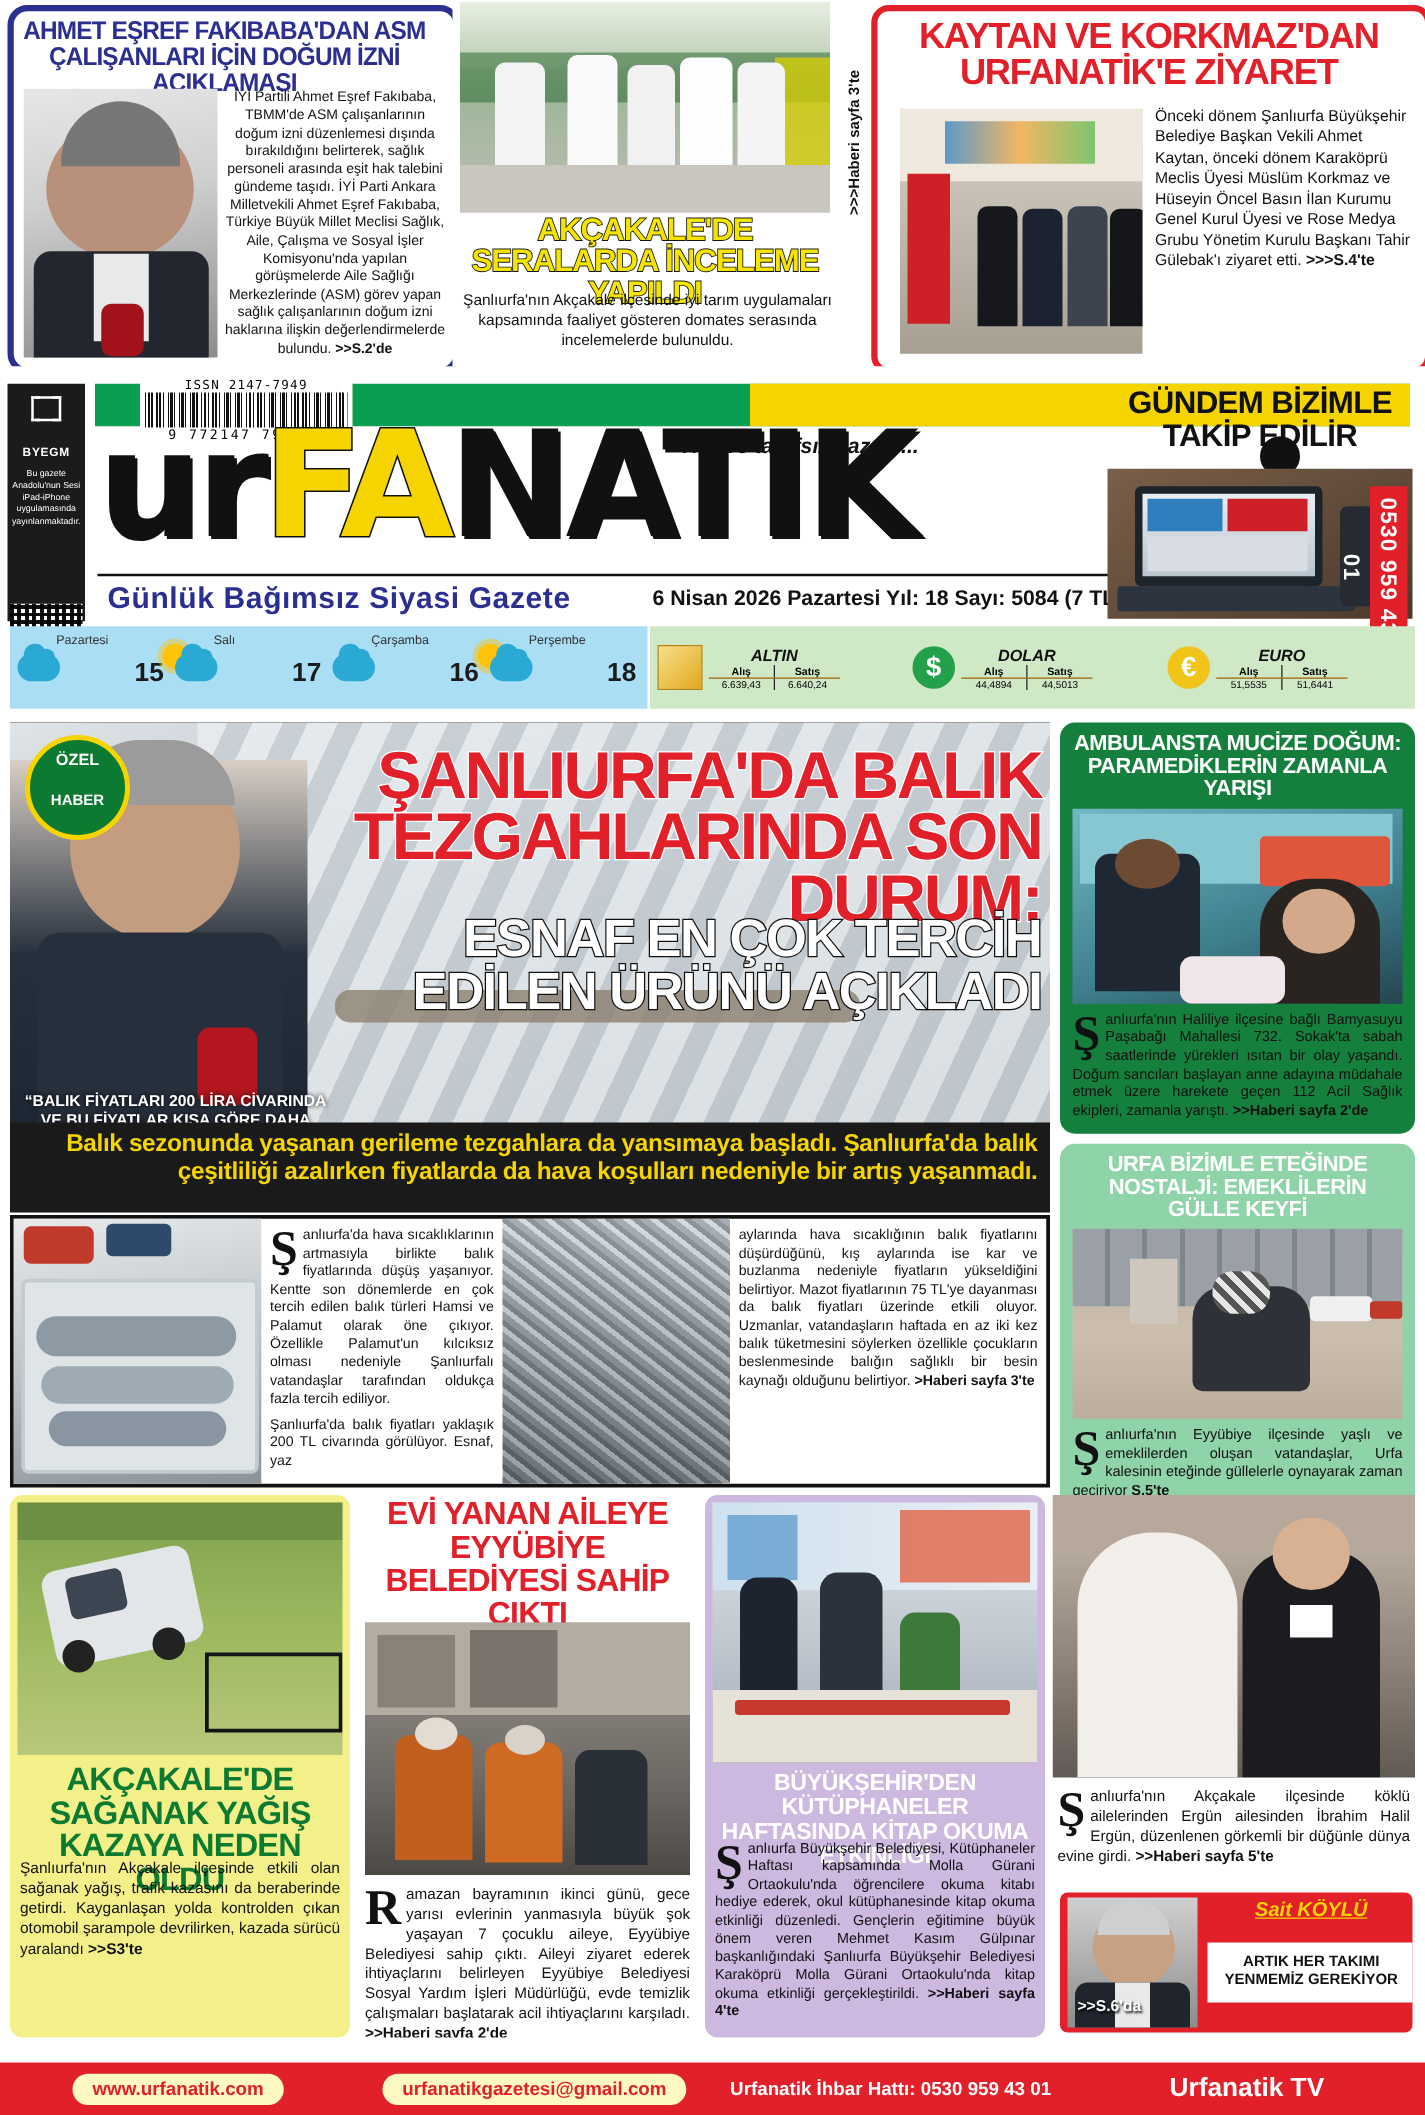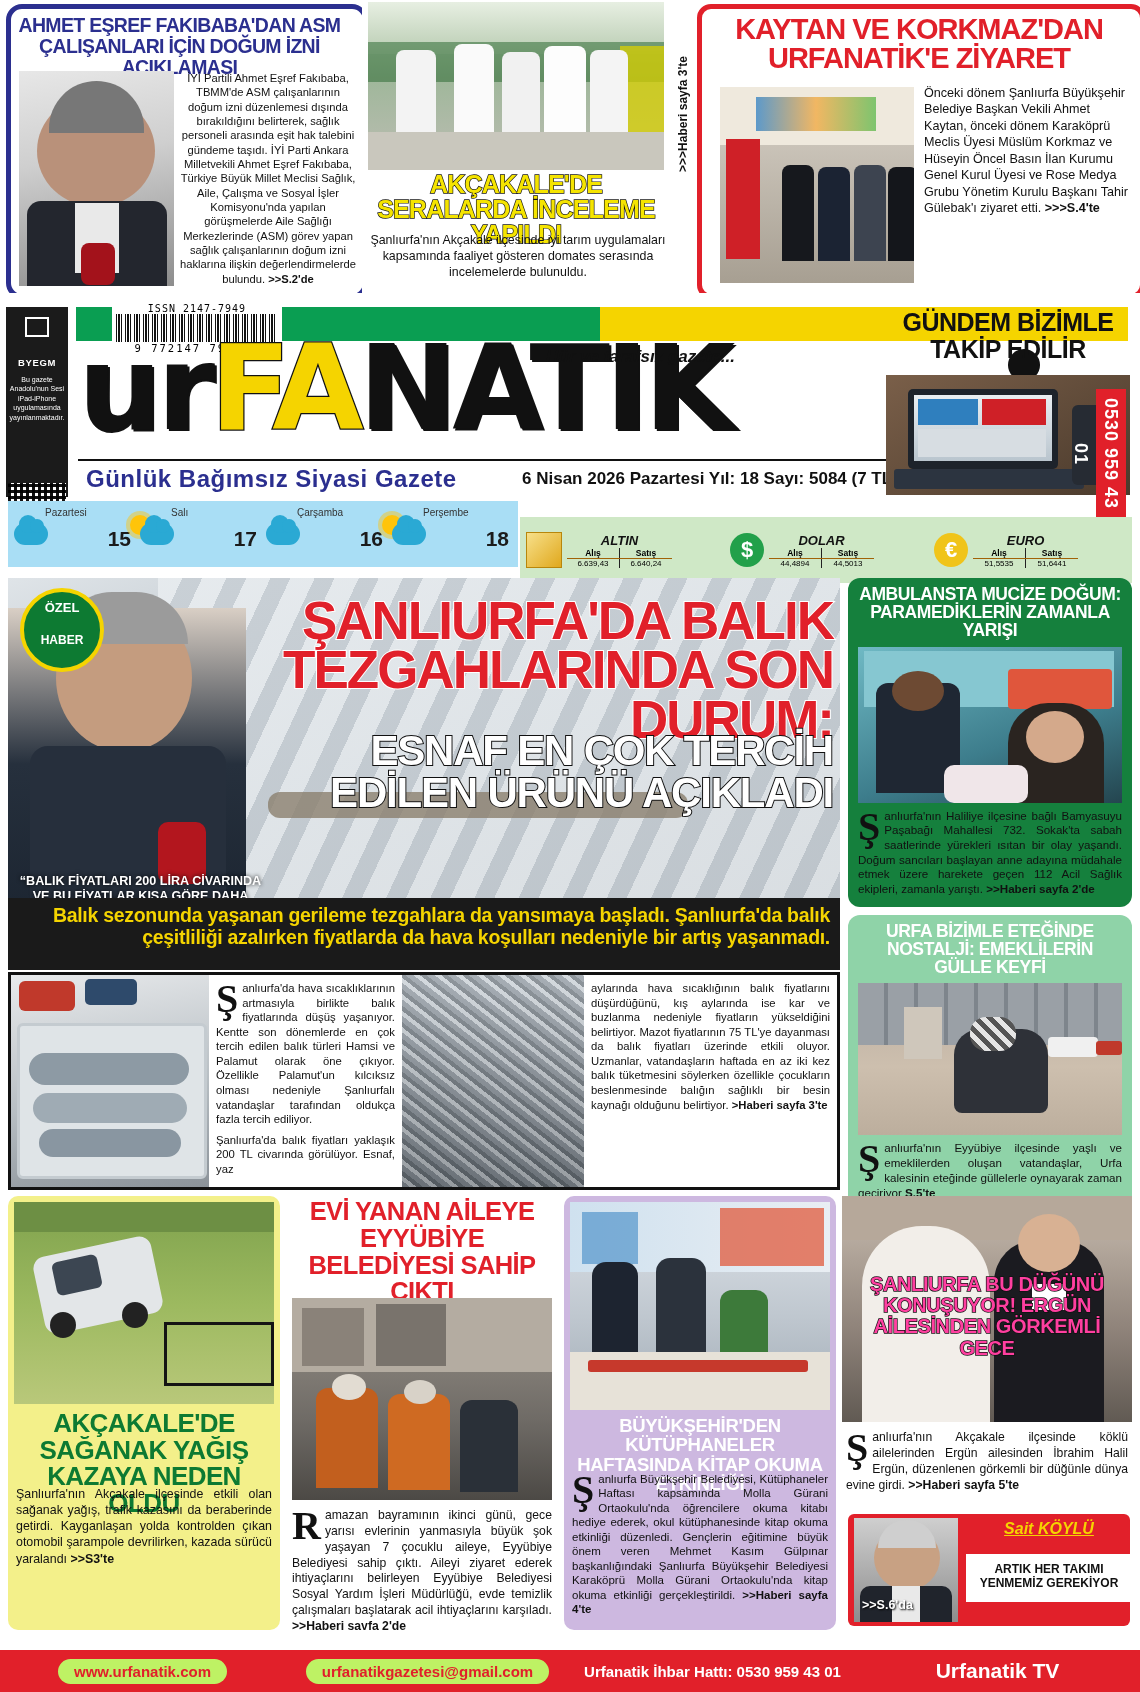--- a/index.html
+++ b/index.html
@@ -73,21 +73,21 @@
   
   .strip{position:absolute;left:8px;top:208px;width:1124px;height:66px;}
   .wx{position:absolute;left:0;top:0;width:510px;height:66px;background:#a9def5;}
   .wxday{position:absolute;top:4px;width:125px;height:58px;}
   .wxday .wd{position:absolute;left:33px;top:2px;font-size:10px;color:#333;}
   .wxday .wt{position:absolute;right:6px;top:22px;font-size:21px;font-weight:bold;color:#1b1b1b;}
   .cloud{position:absolute;left:2px;top:18px;width:34px;height:22px;background:#2aa9d4;border-radius:12px;}
   .cloud:before{content:"";position:absolute;left:5px;top:-8px;width:18px;height:18px;background:#2aa9d4;border-radius:50%;}
   .cloud:after{content:"";position:absolute;left:16px;top:-4px;width:14px;height:14px;background:#2aa9d4;border-radius:50%;}
   .sun{position:absolute;left:-8px;top:10px;width:20px;height:20px;background:#ffc40a;border-radius:50%;box-shadow:0 0 0 4px rgba(255,196,10,.45);}
-  .fx{position:absolute;left:512px;top:16px;width:612px;height:66px;background:#cfe8c6;display:flex;}
+  .fx{position:absolute;left:512px;top:0;width:612px;height:66px;background:#cfe8c6;display:flex;}
   .fxcell{flex:1;display:flex;align-items:center;gap:5px;padding-left:6px;box-sizing:border-box;}
   .fxicon{width:34px;height:34px;flex:none;}
   .goldi{background:linear-gradient(135deg,#f7e08a,#e0a81d);border:1px solid #b8860b;}
   .doli{border-radius:50%;background:#22a04a;position:relative;}
   .doli:after{content:"$";position:absolute;inset:0;color:#fff;font-weight:bold;font-size:22px;text-align:center;line-height:34px;}
   .euri{border-radius:50%;background:#f0c419;position:relative;}
   .euri:after{content:"€";position:absolute;inset:0;color:#fff;font-weight:bold;font-size:22px;text-align:center;line-height:34px;}
   .fxbody .fxname{font-size:13px;font-weight:bold;font-style:italic;color:#111;text-align:center;}
   .fxbody .fxhd{display:flex;border-bottom:1px solid #a16207;font-size:8.5px;font-weight:bold;}
   .fxbody .fxhd div,.fxbody .fxvl div{width:52px;text-align:center;}
@@ -152,21 +152,21 @@
   .b4 .b4t{position:absolute;left:4px;top:234px;width:282px;font-size:12.2px;line-height:1.3;color:#111;text-align:justify;}
   .b4 .col{position:absolute;left:6px;top:318px;width:282px;height:112px;background:#e1202a;border-radius:6px;overflow:hidden;}
   .b4 .col .cimg{position:absolute;left:6px;top:4px;width:104px;height:104px;}
   .b4 .col .cname{position:absolute;left:118px;top:6px;width:166px;text-align:center;color:#f5d400;font-size:16px;font-weight:bold;font-style:italic;text-decoration:underline;}
   .b4 .col .cbox{position:absolute;left:118px;top:40px;width:166px;height:48px;background:#fff;color:#111;font-size:12px;font-weight:bold;text-align:center;line-height:1.15;padding-top:9px;box-sizing:border-box;}
   .b4 .col .cref{position:absolute;left:14px;top:84px;color:#fff;font-size:12.5px;font-weight:bold;text-shadow:1px 1px 2px #000;}
 
   
   .footer{position:absolute;left:0;top:1650px;width:1140px;height:42px;background:#e1202a;display:flex;align-items:center;}
   .fitem{flex:1;text-align:center;color:#fff;font-size:15px;font-weight:bold;}
-  .fpill{background:#bef264;color:#e1202a;border-radius:16px;padding:4px 16px;display:inline-block;}
+  .fpill{background:#fef9c3;color:#e1202a;border-radius:16px;padding:4px 16px;display:inline-block;}
   .fbig{font-size:21px;}
 </style>
 </head>
 <body>
 
 <div class="page">
 
   <div class="teaserRow">
 
     <div class="tbox1">
@@ -474,21 +474,20 @@
     </div>
 
     <div class="b4">
       <div class="b4img photo" style="background:linear-gradient(180deg,#c9bdb0 0%,#8e8279 60%,#615a53 100%);">
         <div class="abs" style="left:0;top:0;width:100%;height:44px;background:#b6a89a;"></div>
         <div class="abs" style="left:20px;top:30px;width:128px;height:196px;background:#f2eee9;border-radius:60px 60px 0 0;"></div>
         <div class="abs" style="left:152px;top:44px;width:110px;height:182px;background:#1b1b20;border-radius:42px 42px 0 0;"></div>
         <div class="abs" style="left:176px;top:18px;width:62px;height:58px;border-radius:50%;background:#d8b193;"></div>
         <div class="abs" style="left:190px;top:88px;width:34px;height:26px;background:#fff;"></div>
       </div>
-      <div class="b4h">ŞANLIURFA BU DÜĞÜNÜ KONUŞUYOR! ERGÜN AİLESİNDEN GÖRKEMLİ GECE</div>
       <div class="b4t">
         <span class="dropcap">Ş</span><span>anlıurfa'nın Akçakale ilçesinde köklü ailelerinden Ergün ailesinden İbrahim Halil Ergün, düzenlenen görkemli bir düğünle dünya evine girdi.</span>
         <span class="refb">&gt;&gt;Haberi sayfa 5'te</span>
       </div>
 
       <div class="col">
         <div class="cimg photo" style="background:linear-gradient(180deg,#cfcfcf 0%,#8d8d8d 100%);">
           <div class="abs" style="left:20px;top:8px;width:66px;height:64px;border-radius:50%;background:#c8a183;"></div>
           <div class="abs" style="left:24px;top:2px;width:58px;height:28px;border-radius:30px 30px 0 0;background:#cfcfcf;"></div>
           <div class="abs" style="left:6px;top:68px;width:92px;height:40px;background:#20242c;border-radius:10px 10px 0 0;"></div>

